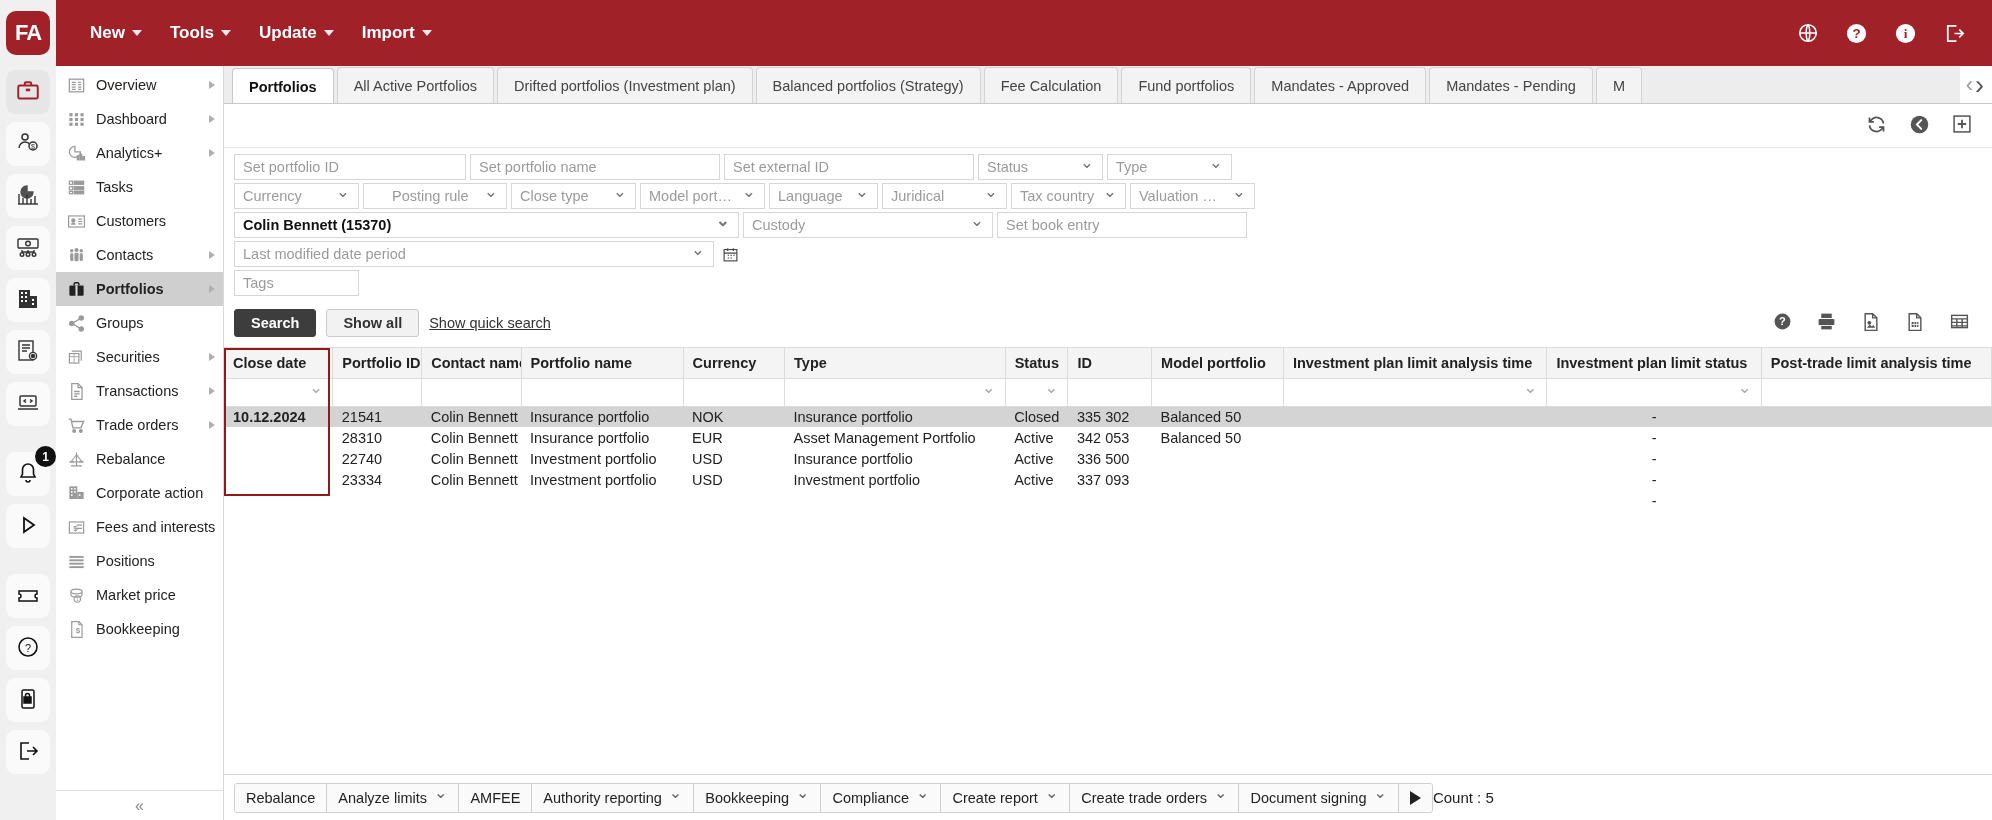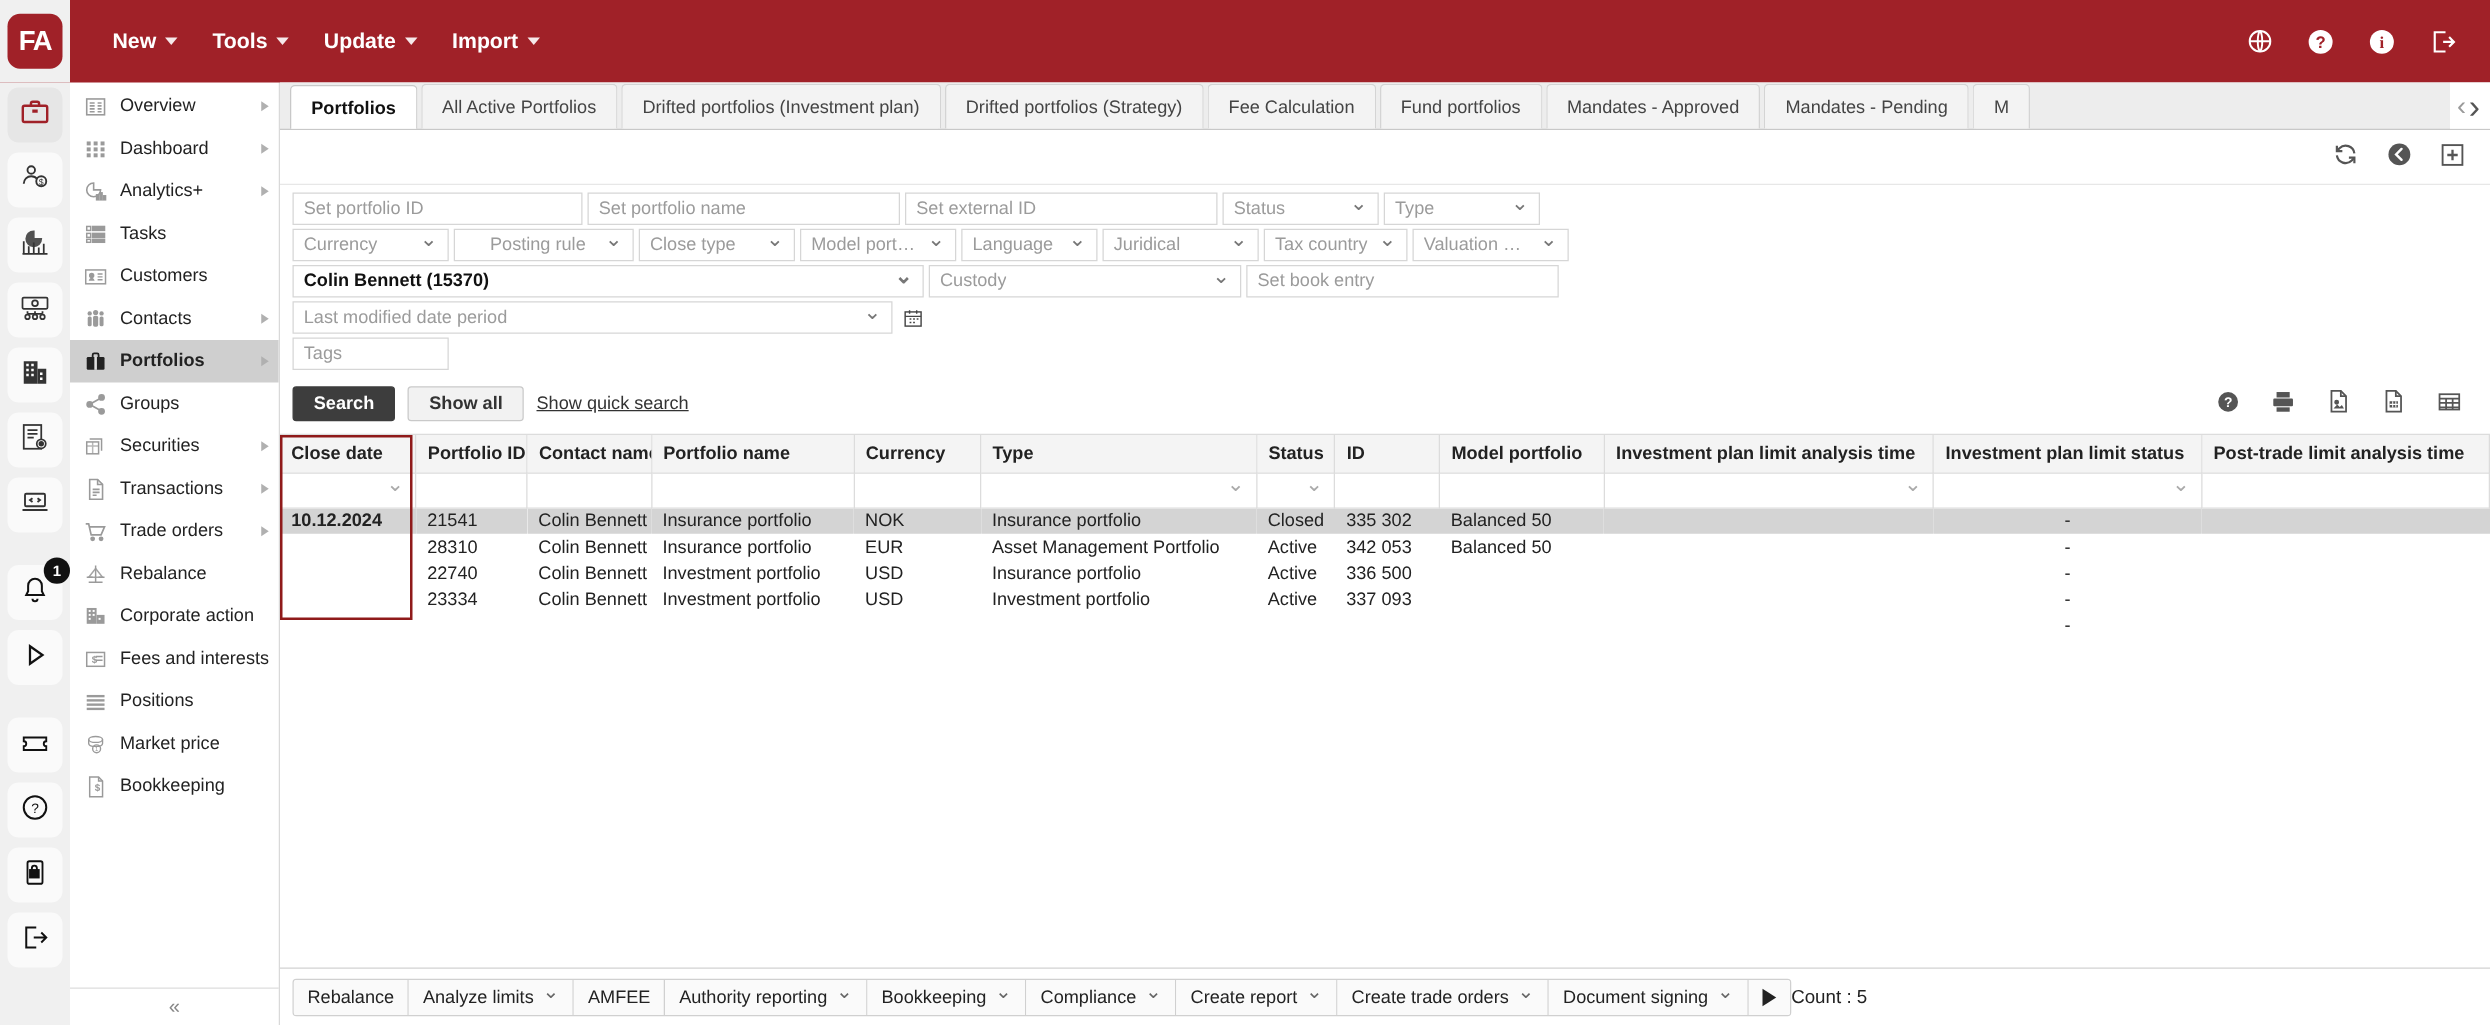--- a/index.html
+++ b/index.html
@@ -527,21 +527,21 @@
       <div class="sb-collapse">«</div>
     </div>
 
     <div class="main">
 
       <div class="tabstrip">
         <div id="tabs" style="display:flex;align-items:flex-end;">
             <div class="tab active">Portfolios</div>
             <div class="tab">All Active Portfolios</div>
             <div class="tab">Drifted portfolios (Investment plan)</div>
-            <div class="tab">Drifted portfolios (Strategy)</div>
+            <div class="tab">Balanced portfolios (Strategy)</div>
             <div class="tab">Fee Calculation</div>
             <div class="tab">Fund portfolios</div>
             <div class="tab">Mandates - Approved</div>
             <div class="tab">Mandates - Pending</div>
             <div class="tab">M</div>
           </div>
         <div class="tab-nav">
           <span>‹</span>
           <span class="big">›</span>
         </div>

